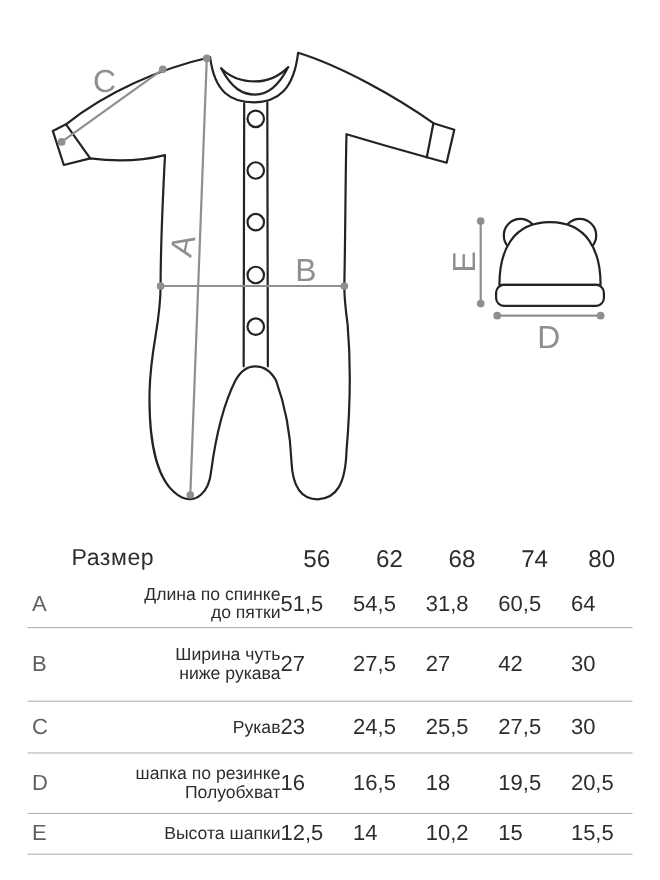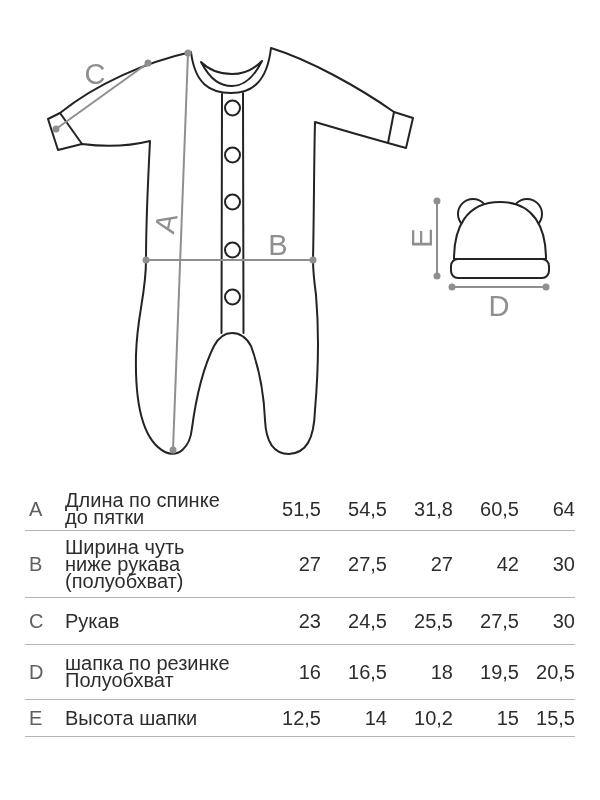--- a/index.html
+++ b/index.html
@@ -51,24 +51,24 @@
   .trow.data{border-bottom:1px solid var(--divider-color,#b3b3b3);}
   .row-a{height:43px;}
   .row-b{height:67px;}
   .row-c{height:47px;}
   .row-d{height:55px;}
   .row-e{height:37px;}
   .cell-letter{
     color:var(--letter-color,#5f5f5f);
     font-size:20px;text-align:left;padding-left:4px;
   }
-  .cell-label{font-size:20px;line-height:17px;padding-left:8px;}
+  .cell-label{font-size:16px;line-height:17px;padding-left:8px;text-align:right;}
   .cell-header-label{font-size:21px;padding-left:8px;letter-spacing:0.5px;}
   .cell-size{font-size:22px;text-align:center;}
-  .cell-value{font-size:20px;text-align:right;}
+  .cell-value{font-size:20px;text-align:left;}
 </style>
 </head>
 <body>
 
 <div class="stage">
 
   <svg class="diagram" width="600" height="480" viewBox="0 0 600 480">
 
     <g>
       <path class="outline" d="
@@ -154,40 +154,48 @@
         <line class="measure" x1="452" y1="287" x2="546" y2="287"></line>
         <circle class="measure-dot" cx="452" cy="287" r="3.5"></circle>
         <circle class="measure-dot" cx="546" cy="287" r="3.5"></circle>
         <text class="measure-label" x="499" y="316" text-anchor="middle">D</text>
       </g>
     </g>
   </svg>
 
   <div class="size-table">
 
+    <div class="trow header">
+      <div class="cell-letter"></div>
+      <div class="cell-header-label">Размер</div>
+      <div class="cell-size">56</div>
+      <div class="cell-size">62</div>
+      <div class="cell-size">68</div>
+      <div class="cell-size">74</div>
+      <div class="cell-size">80</div>
+    </div>
 
     <div class="trow data row-a">
       <div class="cell-letter">A</div>
       <div class="cell-label">
         <div>Длина по спинке</div>
         <div>до пятки</div>
       </div>
       <div class="cell-value">51,5</div>
       <div class="cell-value">54,5</div>
       <div class="cell-value">31,8</div>
       <div class="cell-value">60,5</div>
       <div class="cell-value">64</div>
     </div>
 
     <div class="trow data row-b">
       <div class="cell-letter">B</div>
       <div class="cell-label">
         <div>Ширина чуть</div>
         <div>ниже рукава</div>
-        <div>(полуобхват)</div>
       </div>
       <div class="cell-value">27</div>
       <div class="cell-value">27,5</div>
       <div class="cell-value">27</div>
       <div class="cell-value">42</div>
       <div class="cell-value">30</div>
     </div>
 
     <div class="trow data row-c">
       <div class="cell-letter">C</div>

